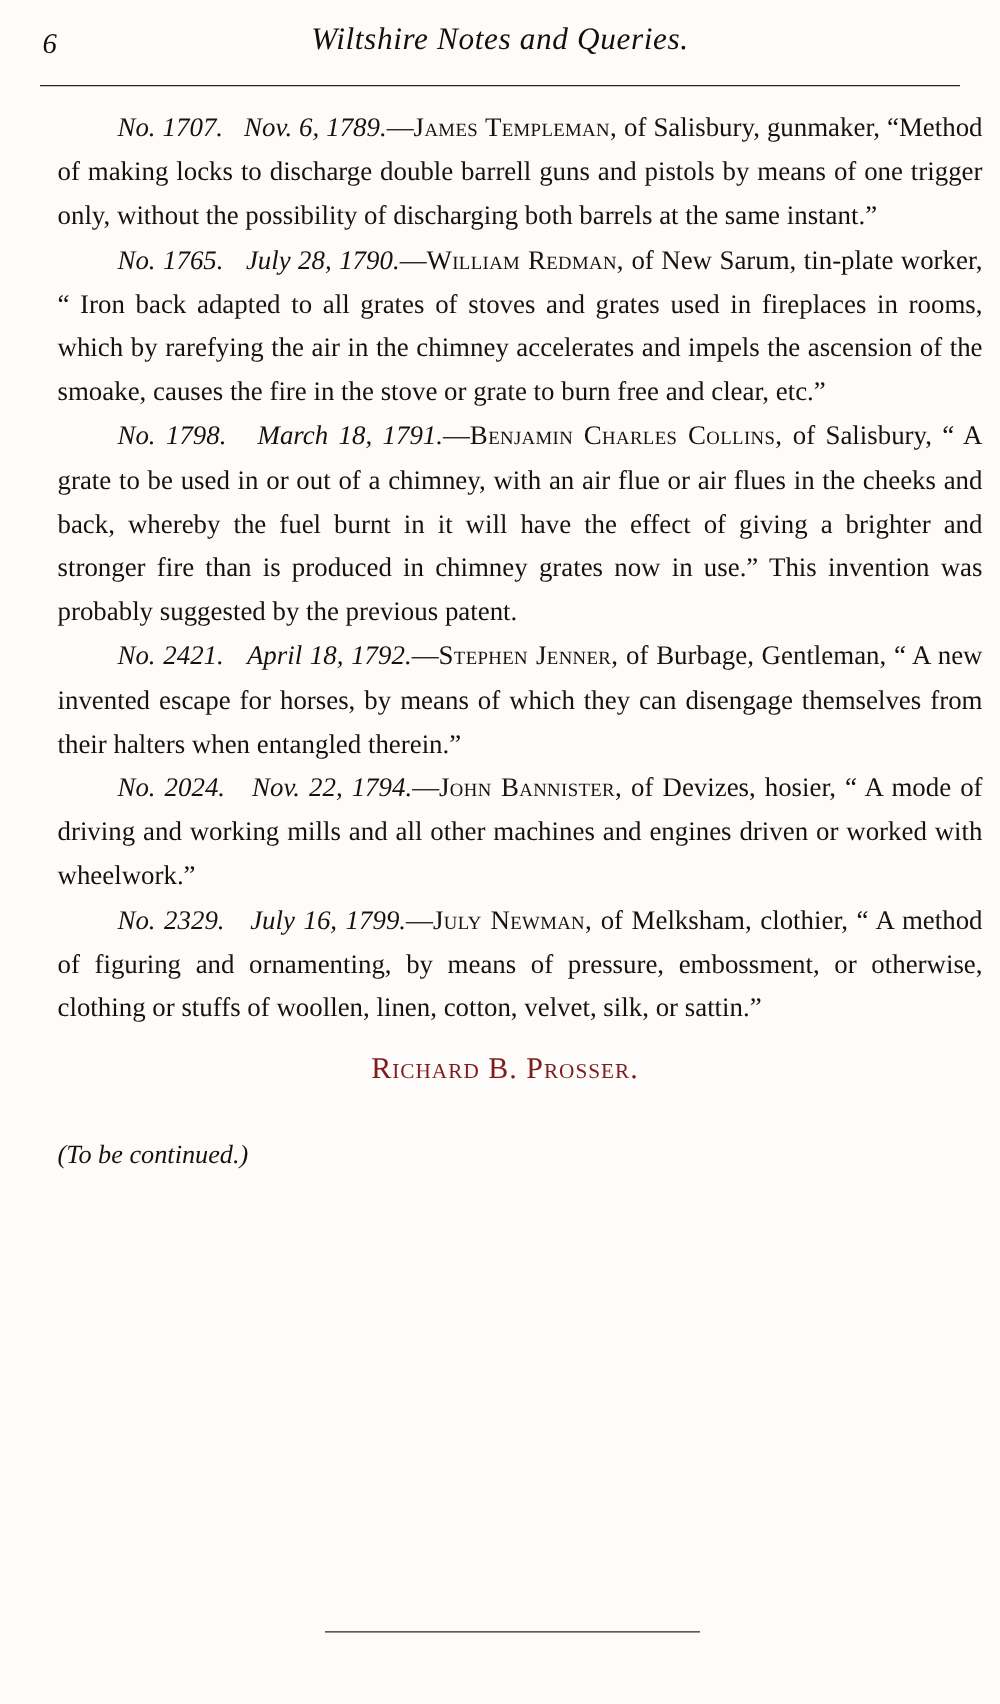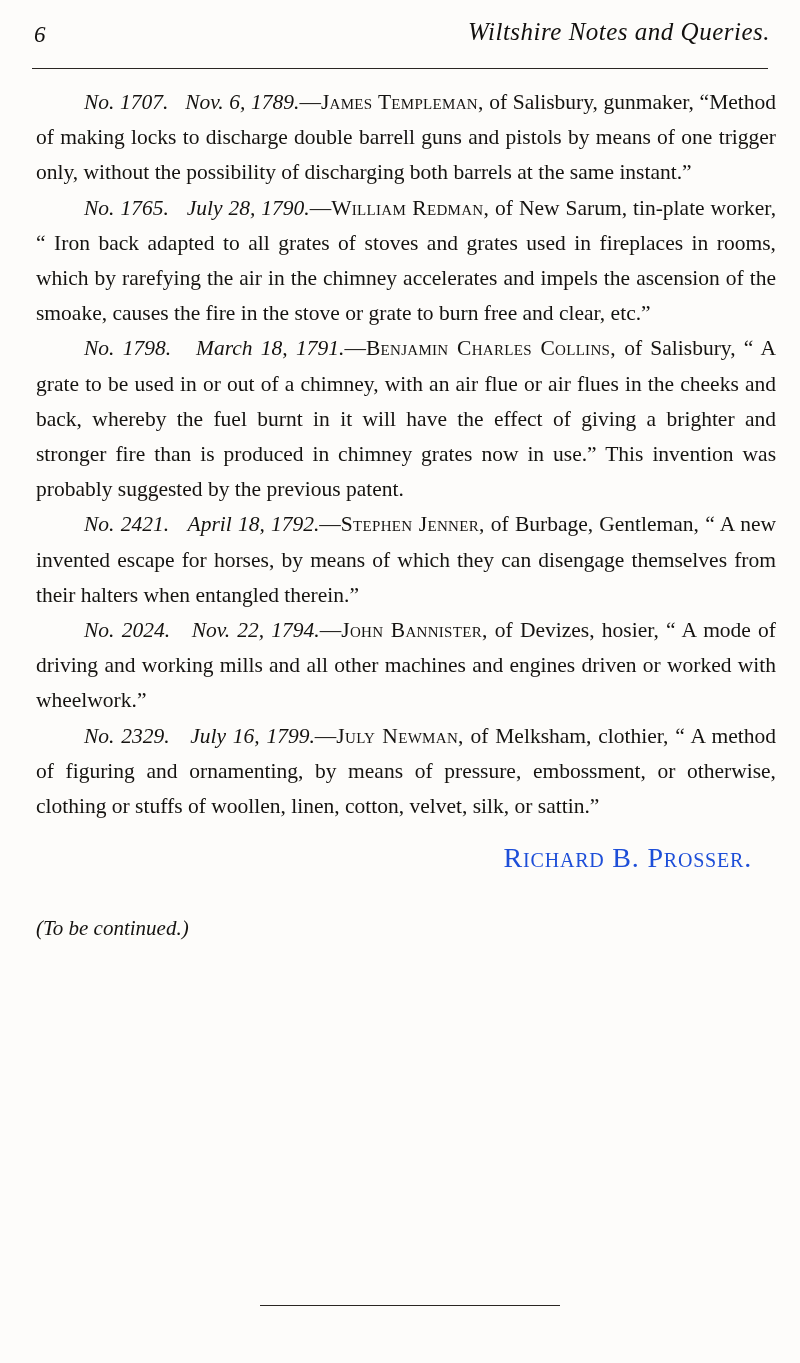--- a/index.html
+++ b/index.html
@@ -37,21 +37,21 @@
     font-size: 23px;
     font-style: italic;
     font-family: "Liberation Serif", serif;
     color: #12100e;
   }
   .running-title {
     position: absolute;
     left: 0;
     right: 0;
     top: 0;
-    text-align: right;
+    text-align: center;
     font-size: 25px;
     font-style: italic;
     letter-spacing: 0.5px;
     font-family: "Liberation Serif", serif;
     color: #12100e;
   }
   .rule-top {
     position: absolute;
     left: 32px;
     right: 32px;
@@ -63,21 +63,21 @@
     position: absolute;
     left: 260px;
     width: 300px;
     top: 1305px;
     height: 0;
     border-top: 1.2px solid #2a2622;
   }
   
   .body {
     position: absolute;
-    left: 36px;
+    left: 46px;
     width: 740px;
     top: 85px;
   }
   p.entry {
     margin: 0 0 0 0;
     text-indent: 48px;
     font-size: 21.5px;
     line-height: 35.2px;
     text-align: justify;
     text-justify: inter-word;
@@ -87,27 +87,27 @@
   }
   .num {
     font-style: italic;
   }
   .sc {
     font-variant: small-caps;
     letter-spacing: 0.3px;
   }
   .signature {
     margin-top: 18px;
-    text-align: right;
+    text-align: center;
     padding-right: 24px;
-    font-size: 28px;
+    font-size: 24px;
     font-variant: small-caps;
     letter-spacing: 0.8px;
     font-family: "Liberation Serif", serif;
-    color: #1d4ed8;
+    color: #7f1d1d;
   }
   .continued {
     margin-top: 42px;
     text-align: left;
     font-size: 21px;
     font-style: italic;
     font-family: "Liberation Serif", serif;
     color: #151310;
   }
 </style>

